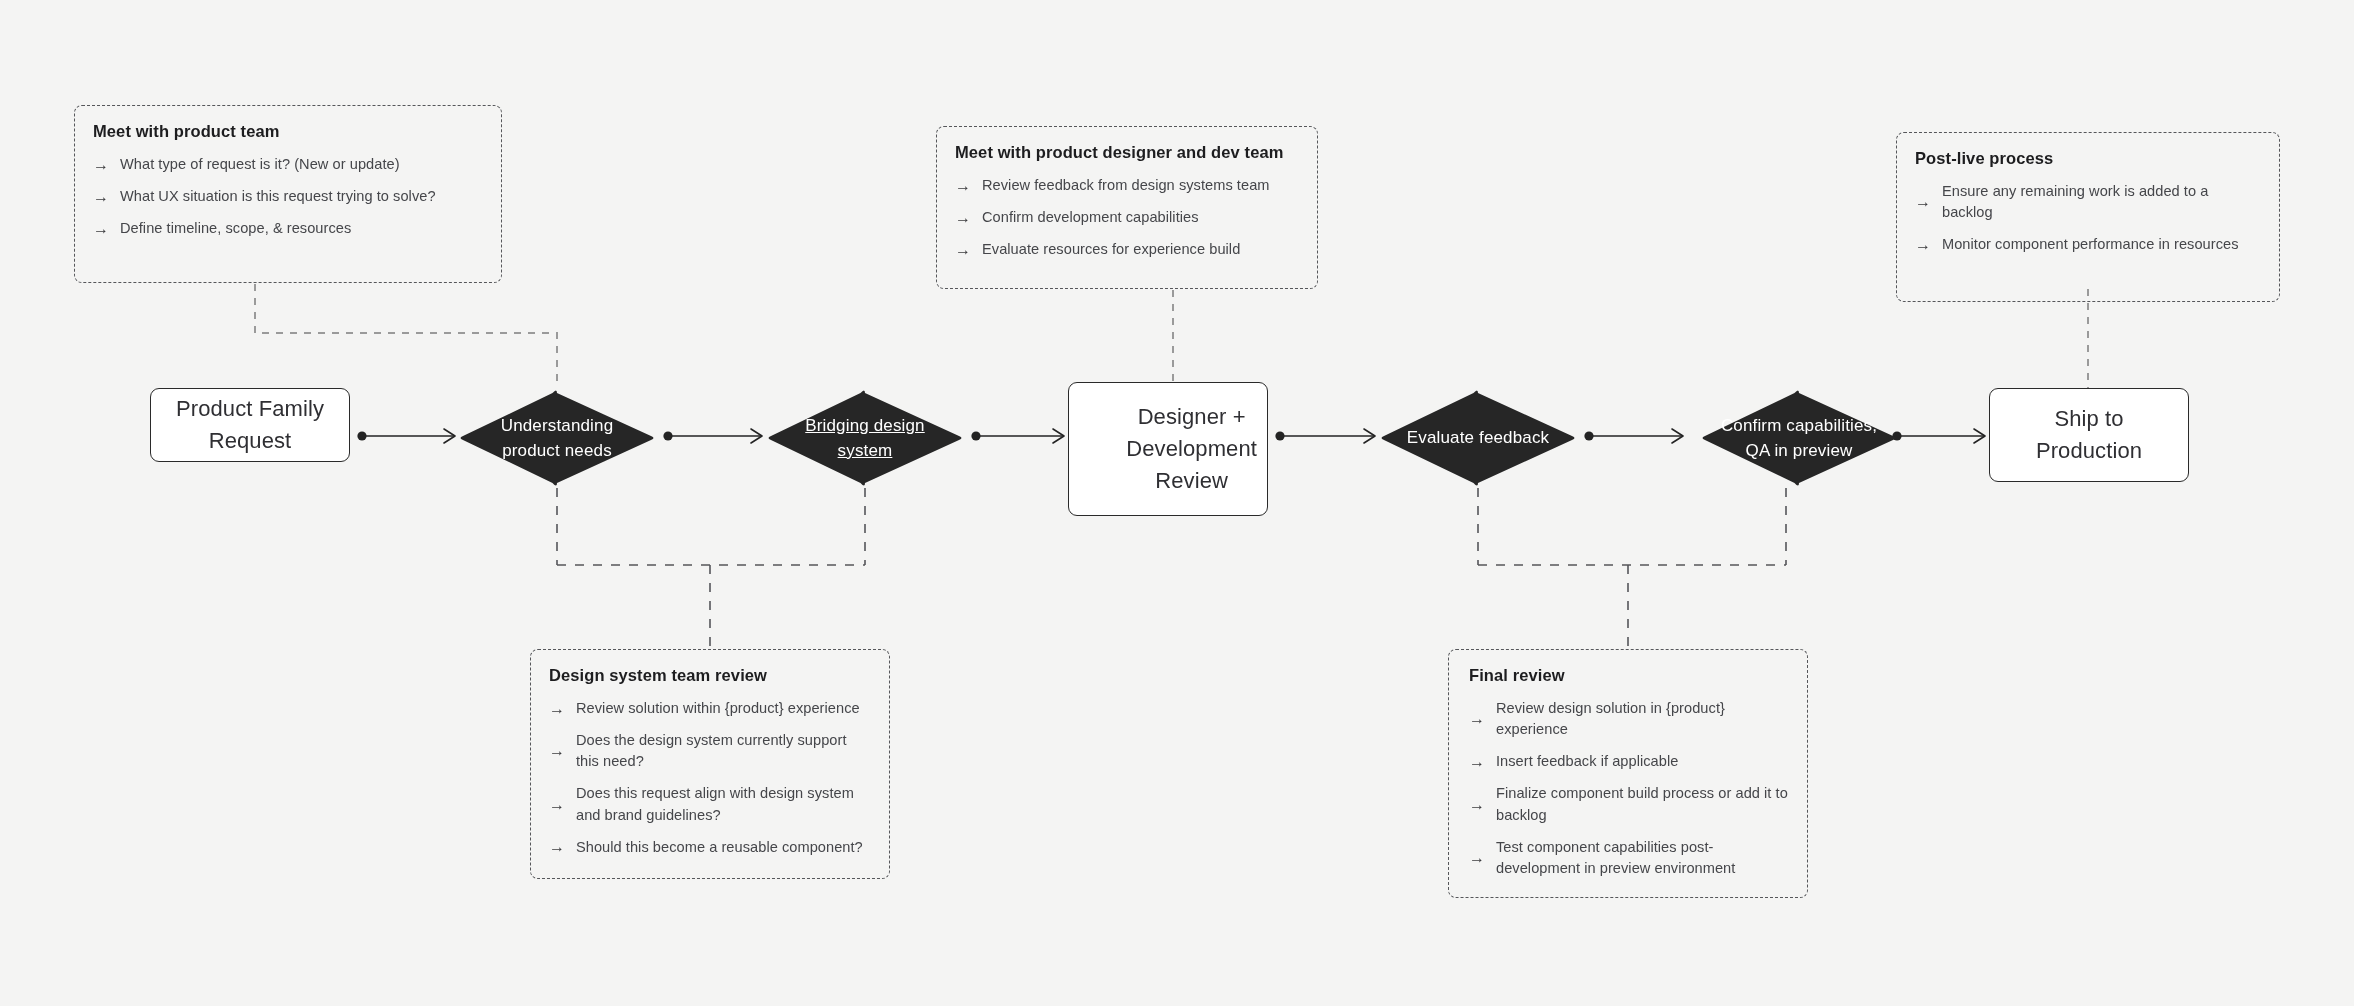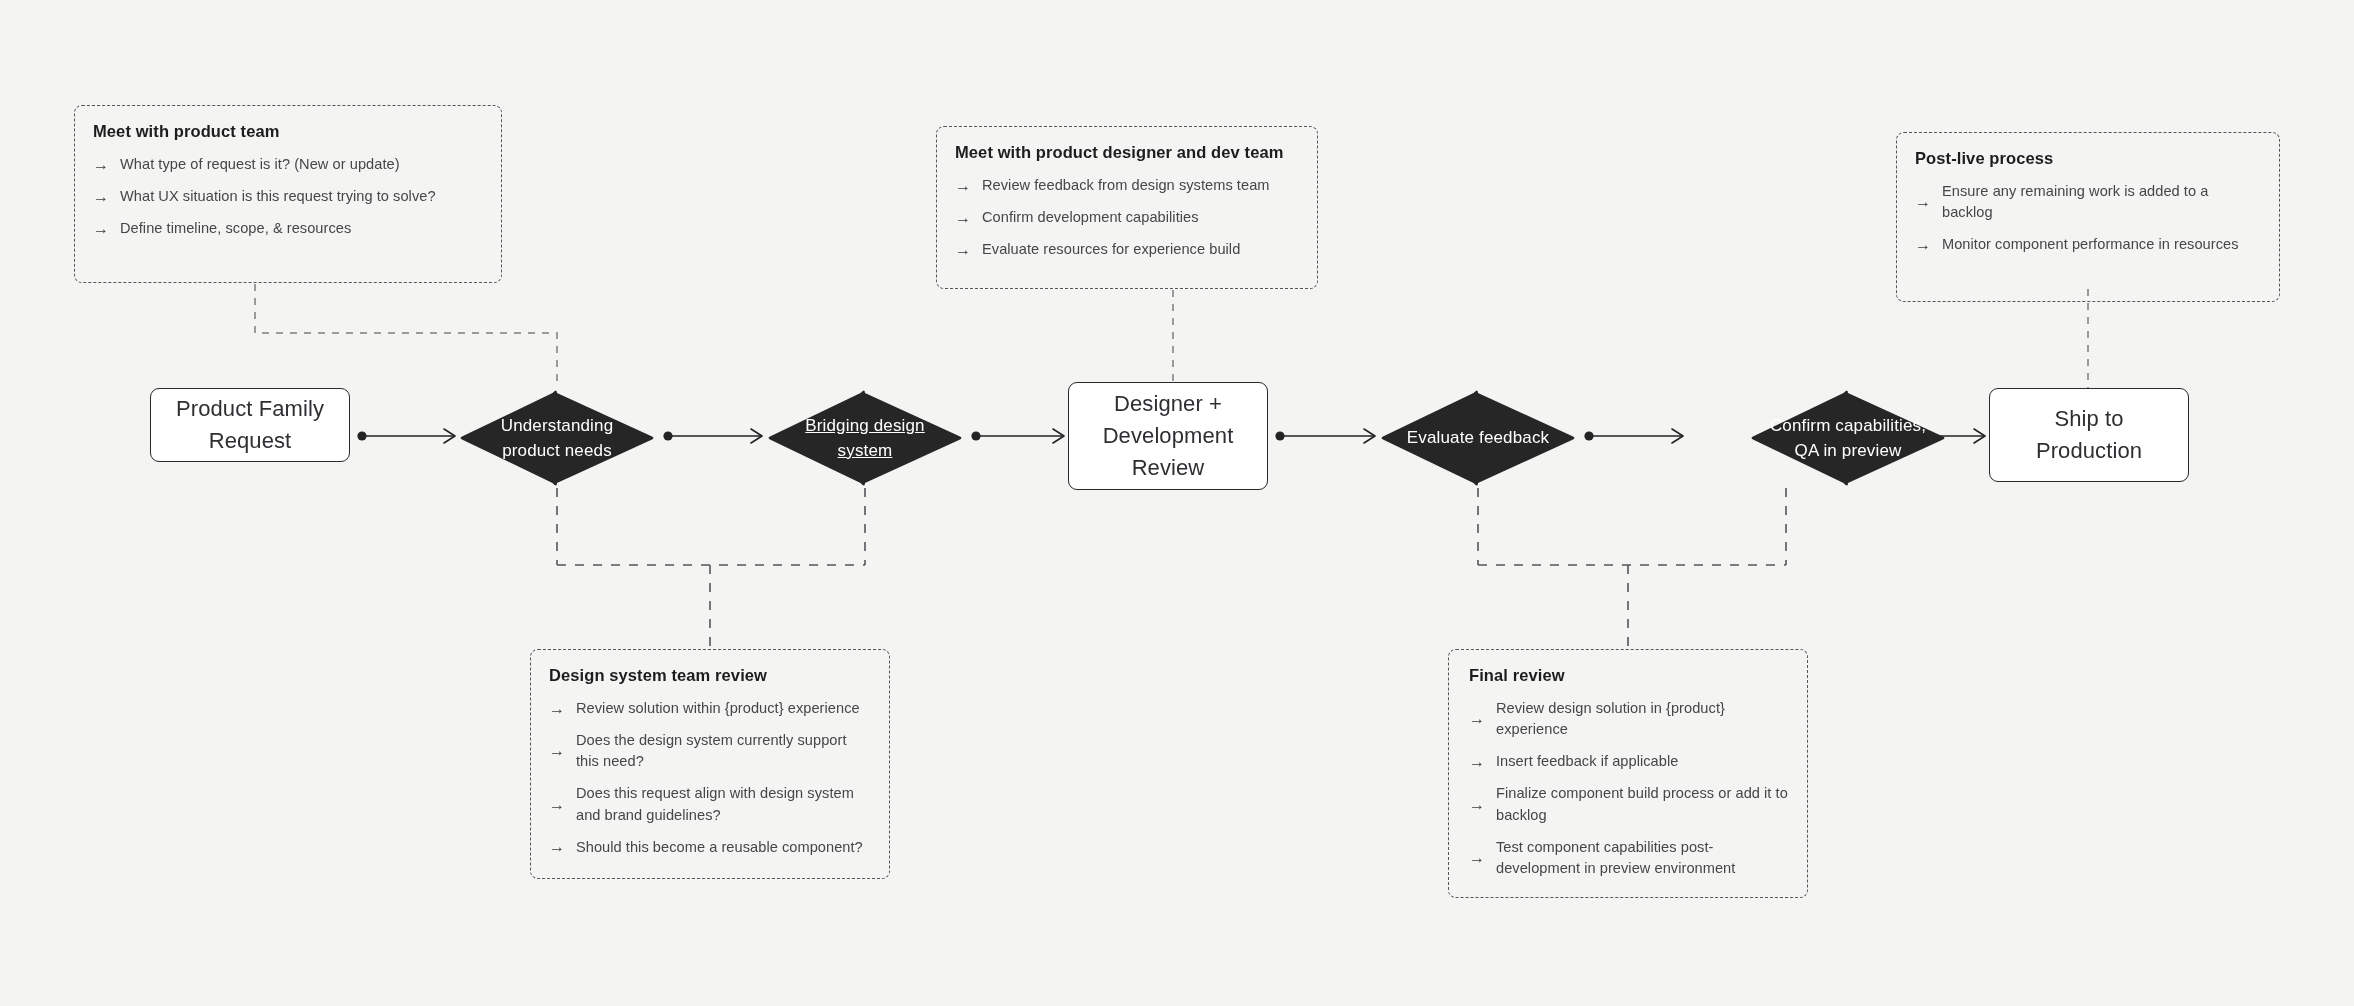--- a/index.html
+++ b/index.html
@@ -181,30 +181,30 @@
           <path d="M 99 5 L 193 48 Q 198 50 193 52 L 99 95 Q 99 100 94.5 95 L 5 52 Q 0 50 5 48 L 94.5 5 Q 99 0 99 5 Z" fill="#262626"></path>
         </svg>
         <span class="dlabel">Understanding<br>product needs</span>
       </div>
       <div class="node node-diamond" style="left: 766px; top: 388px; width: 198px; height: 100px; text-decoration: underline;">
         <svg class="diamond-shape" viewBox="0 0 198 100" preserveAspectRatio="none">
           <path d="M 99 5 L 193 48 Q 198 50 193 52 L 99 95 Q 99 100 94.5 95 L 5 52 Q 0 50 5 48 L 94.5 5 Q 99 0 99 5 Z" fill="#262626"></path>
         </svg>
         <span class="dlabel">Bridging design<br>system</span>
       </div>
-      <div class="node node-rect" style="left: 1068px; top: 382px; width: 200px; height: 108px;">
+      <div class="node node-rect" style="left: 1068px; top: 382px; width: 200px; height: 134px; justify-content: flex-end;">
         <span>Designer +<br>Development<br>Review</span>
       </div>
       <div class="node node-diamond" style="left: 1379px; top: 388px; width: 198px; height: 100px;">
         <svg class="diamond-shape" viewBox="0 0 198 100" preserveAspectRatio="none">
           <path d="M 99 5 L 193 48 Q 198 50 193 52 L 99 95 Q 99 100 94.5 95 L 5 52 Q 0 50 5 48 L 94.5 5 Q 99 0 99 5 Z" fill="#262626"></path>
         </svg>
         <span class="dlabel">Evaluate feedback</span>
       </div>
-      <div class="node node-diamond" style="left: 1749px; top: 388px; width: 198px; height: 100px;">
+      <div class="node node-diamond" style="left: 1700px; top: 388px; width: 198px; height: 100px;">
         <svg class="diamond-shape" viewBox="0 0 198 100" preserveAspectRatio="none">
           <path d="M 99 5 L 193 48 Q 198 50 193 52 L 99 95 Q 99 100 94.5 95 L 5 52 Q 0 50 5 48 L 94.5 5 Q 99 0 99 5 Z" fill="#262626"></path>
         </svg>
         <span class="dlabel">Confirm capabilities,<br>QA in preview</span>
       </div>
       <div class="node node-rect" style="left: 1989px; top: 388px; width: 200px; height: 94px; text-align: center;">
         <span>Ship to<br>Production</span>
       </div>
     </div>
 

